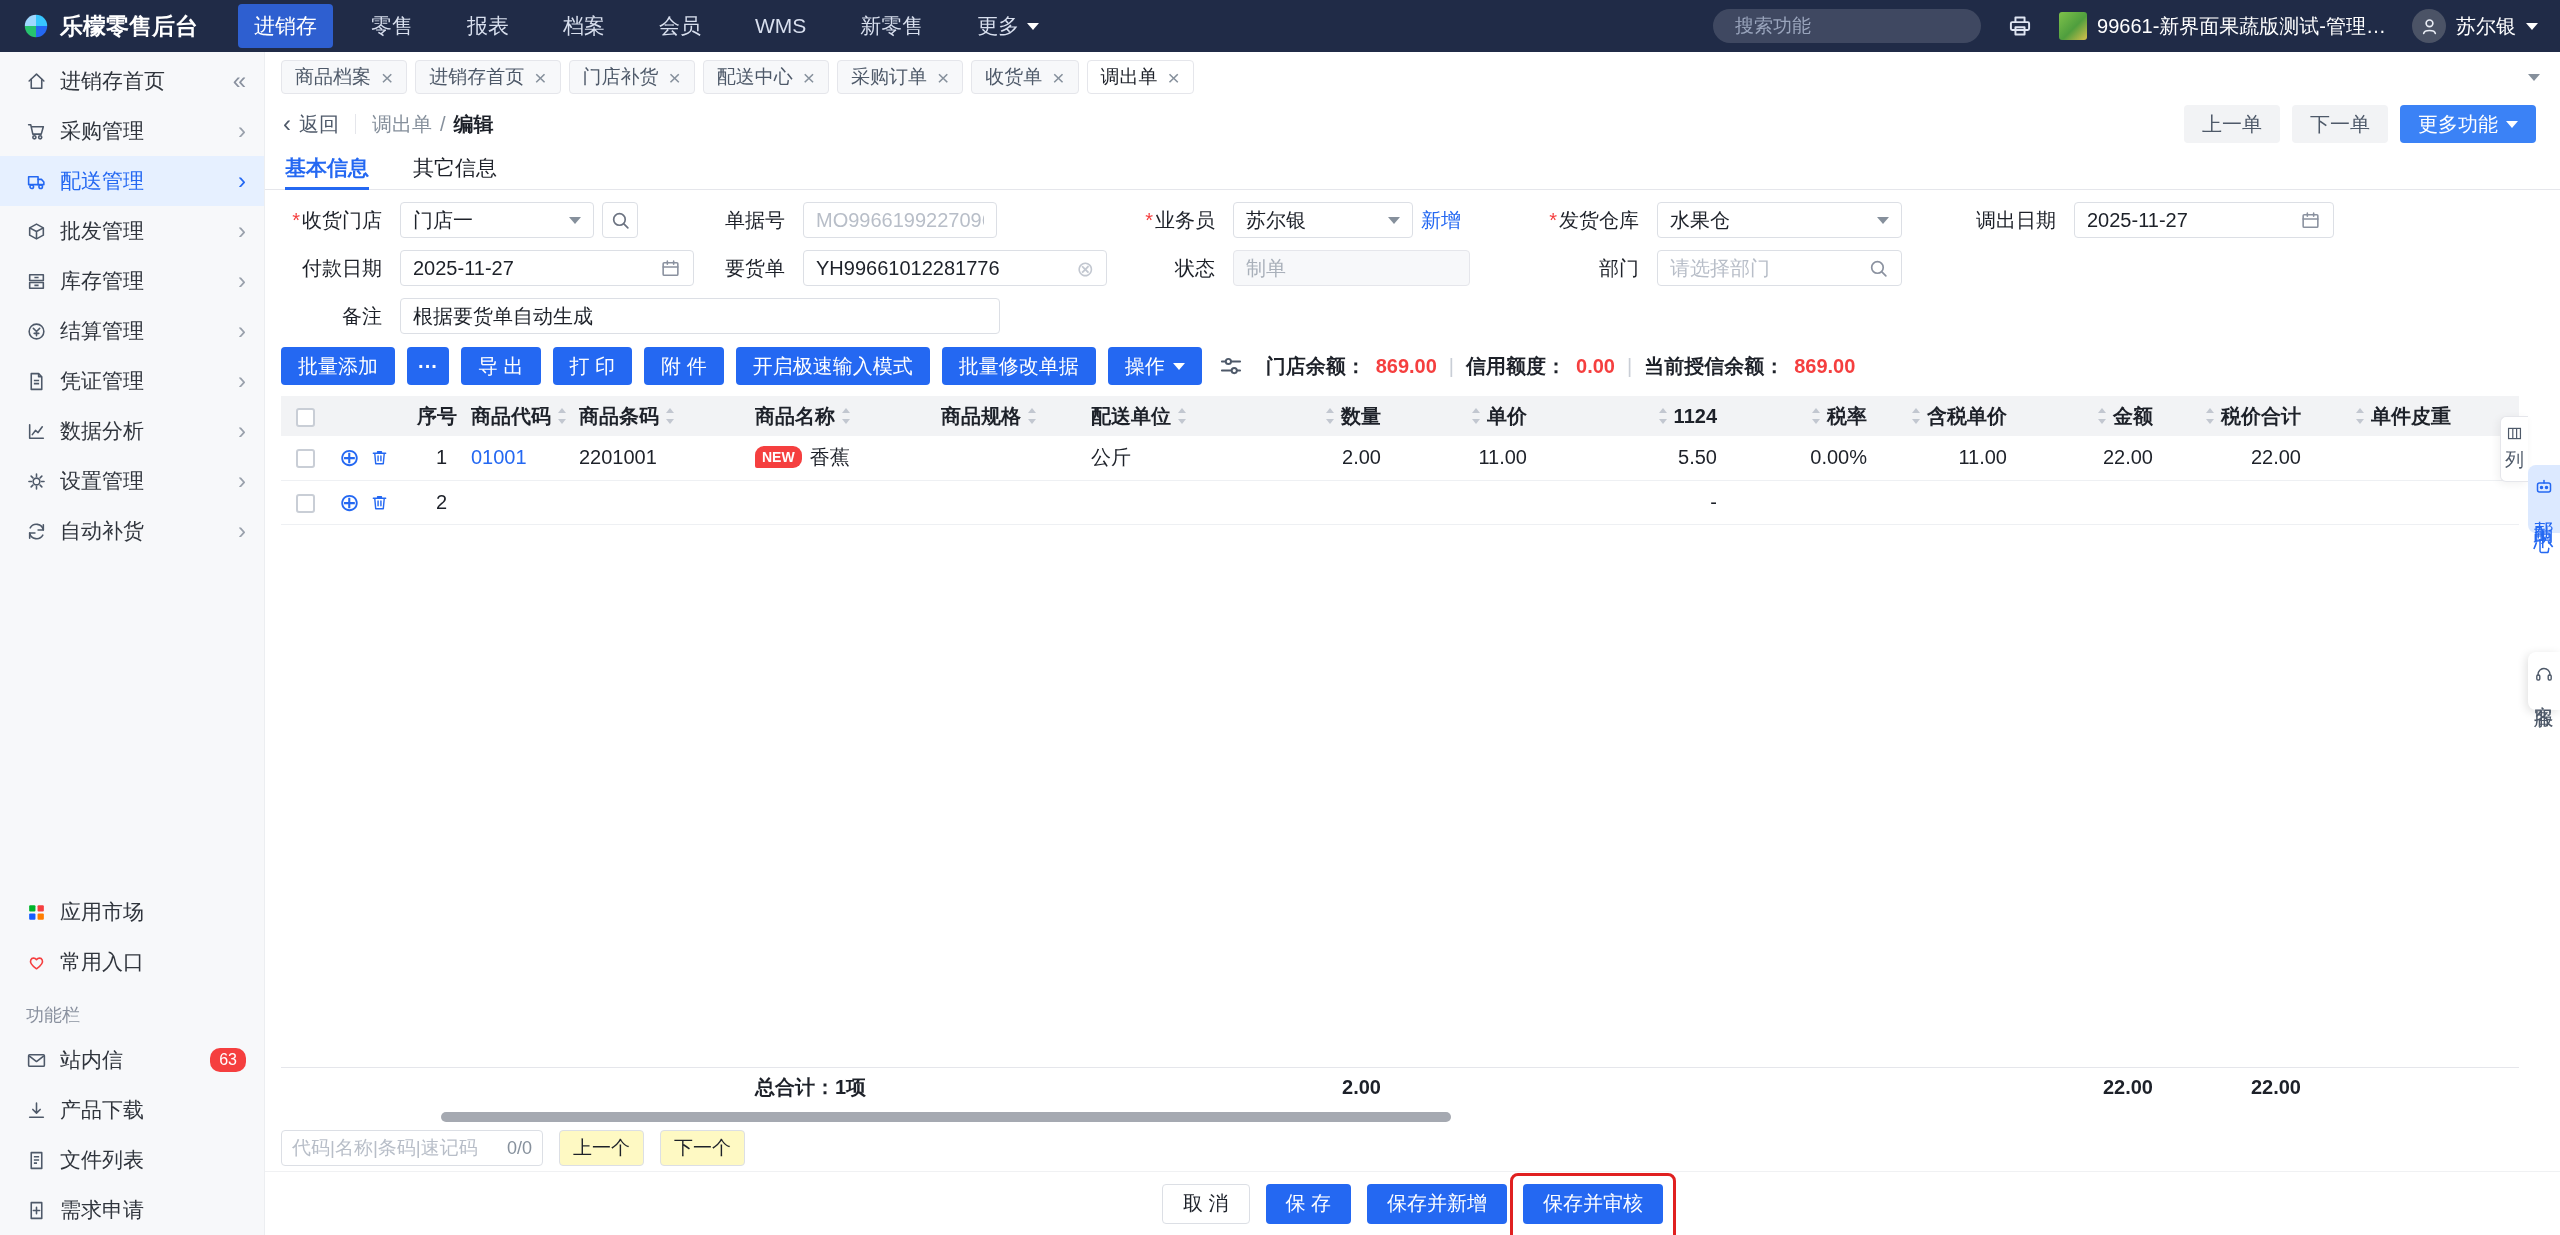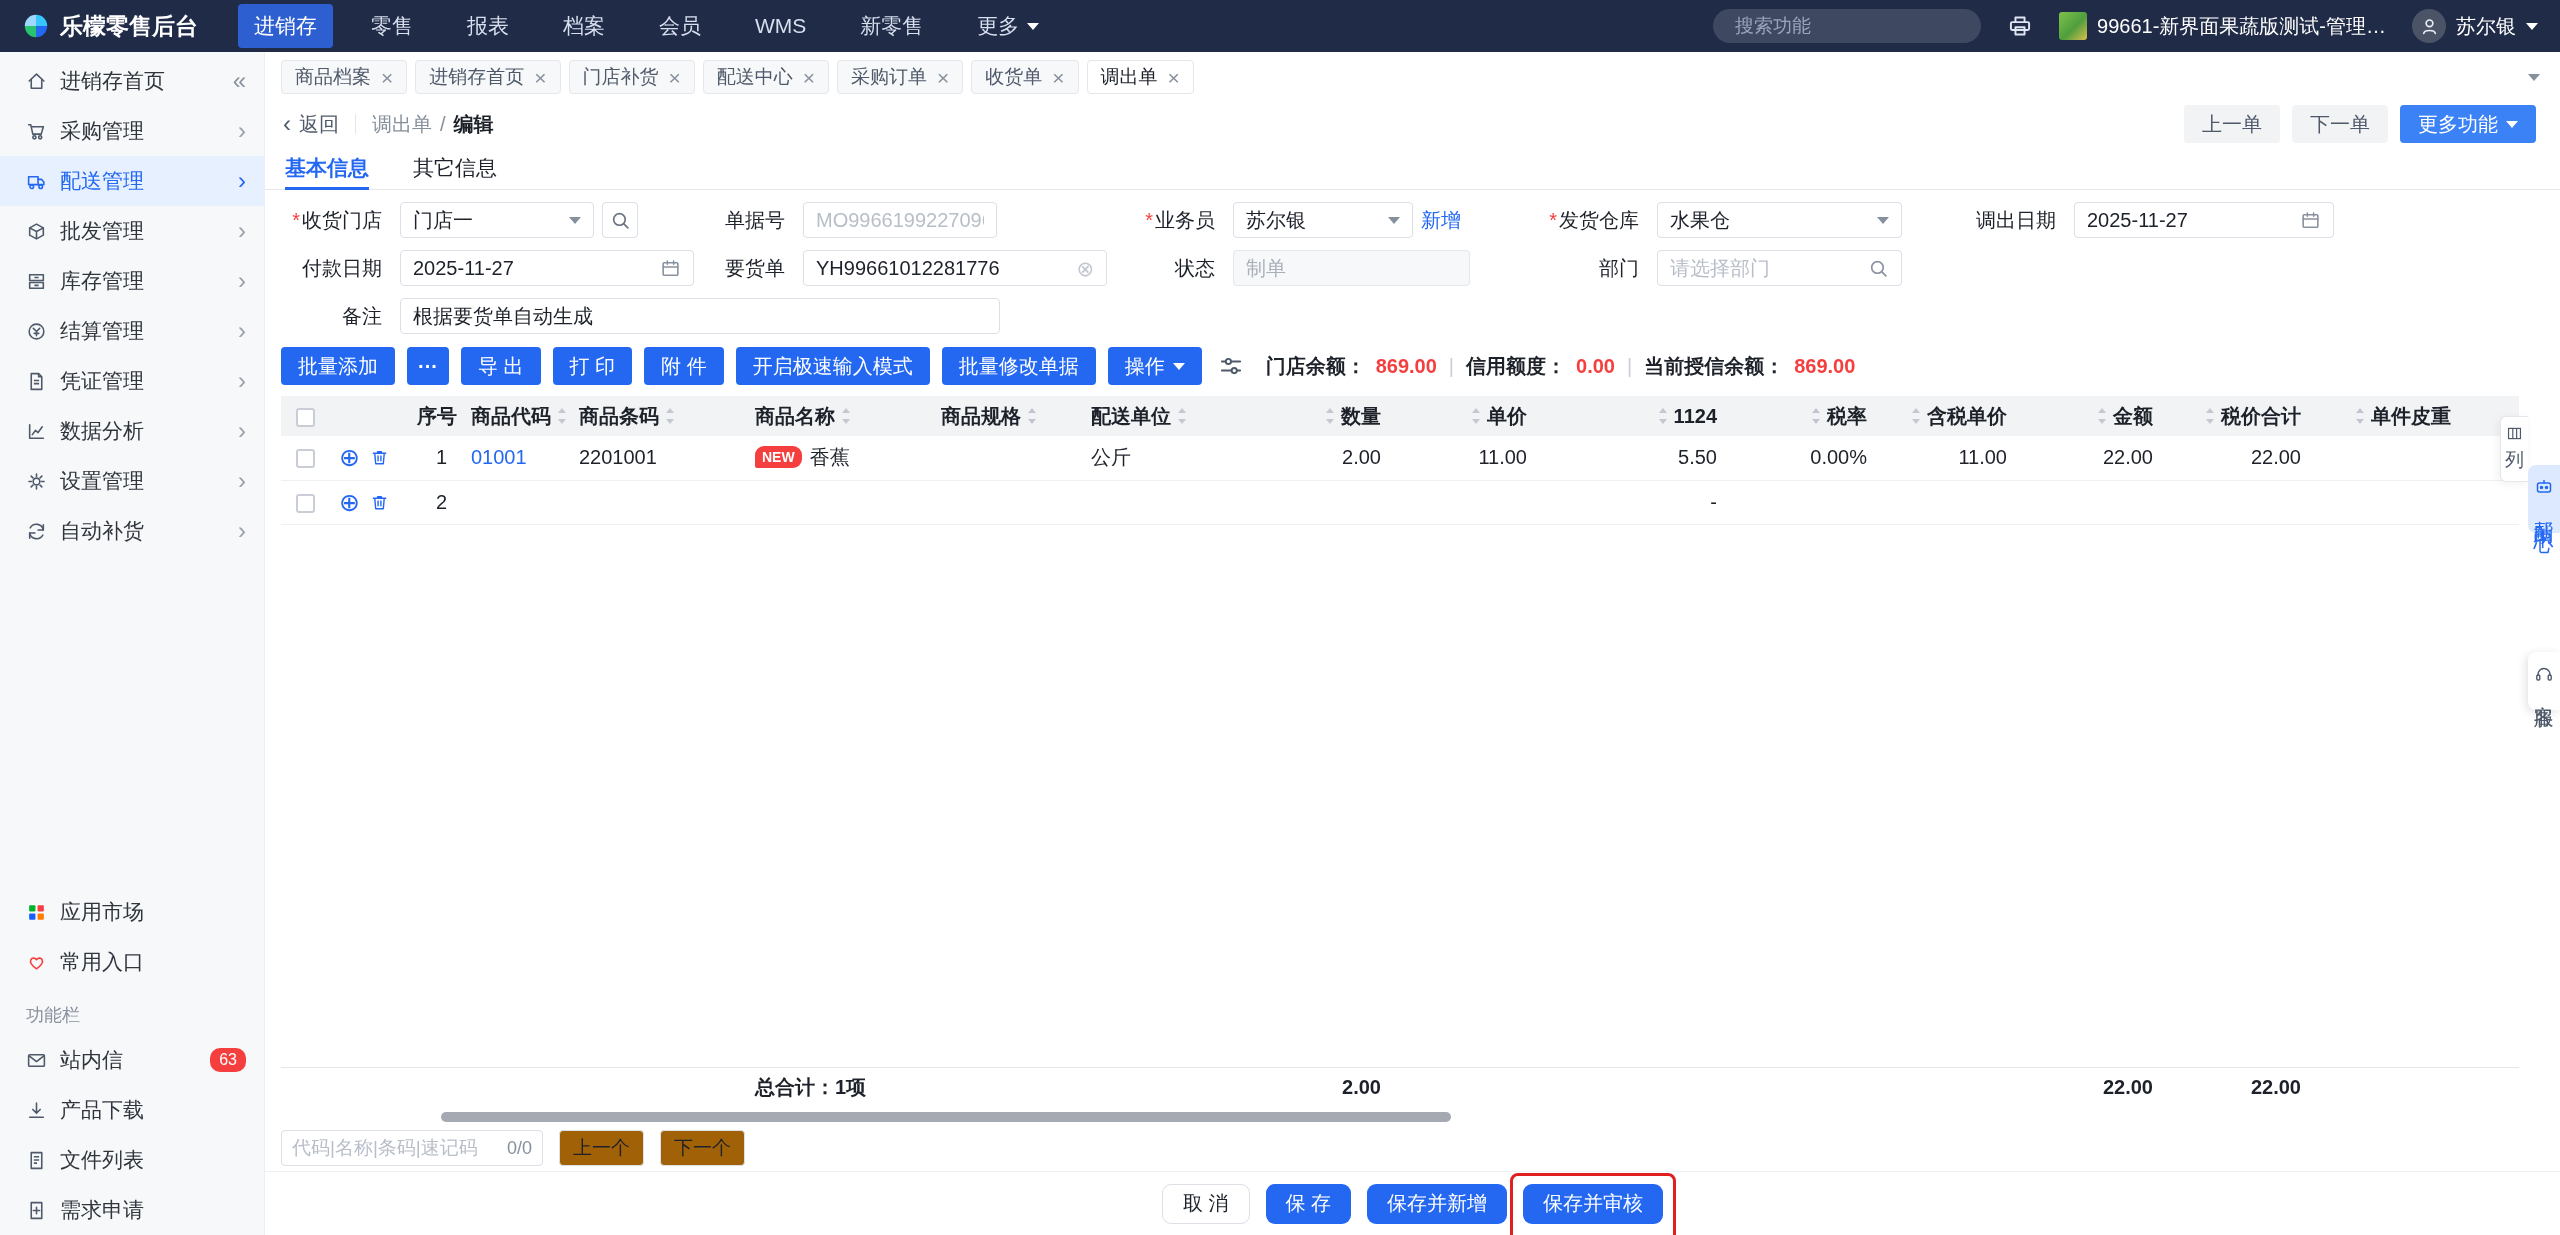--- a/index.html
+++ b/index.html
@@ -116,23 +116,23 @@
   .sumtable tr td { border-top:1px solid #e5e6eb; border-bottom:none; font-weight:bold; height:40px; }
   .hscroll { flex:none; height:16px; margin:2px 16px 0; position:relative; }
   .hthumb { position:absolute; left:160px; top:3px; width:1010px; height:10px; border-radius:5px; background:#a5a9b1; cursor:pointer; }
 
   
   .quick { flex:none; height:46px; display:flex; align-items:center; gap:16px; padding:0 16px; }
   .qbox { width:262px; height:36px; border:1px solid #dcdfe5; border-radius:4px; display:flex; align-items:center; gap:8px; padding:0 10px; }
   .qbox input { flex:1; min-width:0; border:none; outline:none; font-size:19px; font-family:inherit; }
   .qbox input::placeholder { color:#b8bec8; }
   .qcount { color:#86909c; font-size:18px; }
-  .qbtn { height:36px; padding:0 13px; border:1px solid #dcdfe5; border-radius:4px; background:#a16207; font-size:19px; color:#1d2129; cursor:pointer; }
+  .qbtn { height:36px; padding:0 13px; border:1px solid #dcdfe5; border-radius:4px; background:#fef9c3; font-size:19px; color:#1d2129; cursor:pointer; }
   .footer { flex:none; height:64px; border-top:1px solid #f0f1f3; display:flex; align-items:center; justify-content:center; gap:16px; position:relative; }
-  .fbtn { height:40px; padding:0 20px; border-radius:9px; font-size:20px; border:none; cursor:pointer; }
+  .fbtn { height:40px; padding:0 20px; border-radius:4px; font-size:20px; border:none; cursor:pointer; }
   .fbtn.ghost { background:#fff; border:1px solid #dcdfe5; color:#1d2129; }
   .fbtn.blue { background:#2468f2; color:#fff; }
   .audit-wrap { position:relative; display:inline-block; }
   .red-annot { position:absolute; left:-13px; right:-13px; top:-11px; height:92px; border:3px solid #e02020; border-radius:8px; pointer-events:none; }
 
   
   .col-flag { position:absolute; right:32px; top:416px; width:28px; background:#fff; border:1px solid #e5e6eb; border-right:none; border-radius:6px 0 0 6px; box-shadow:-2px 2px 8px rgba(0,0,0,.06); display:flex; flex-direction:column; align-items:center; gap:5px; padding:8px 0; color:#4e5969; font-size:19px; cursor:pointer; z-index:25; }
   .help-float { position:absolute; right:0; top:465px; width:32px; background:#dce9ff; border-radius:8px 0 0 8px; display:flex; flex-direction:column; align-items:center; gap:8px; padding:12px 0; color:#2468f2; font-size:20px; cursor:pointer; z-index:25; }
   .svc-float { position:absolute; right:0; top:652px; width:32px; background:#fff; border-radius:8px 0 0 8px; box-shadow:-2px 2px 10px rgba(0,0,0,.12); display:flex; flex-direction:column; align-items:center; gap:6px; padding:12px 0; color:#4e5969; font-size:20px; cursor:pointer; z-index:25; }
   .vtext { writing-mode:vertical-lr; letter-spacing:4px; line-height:1; }

